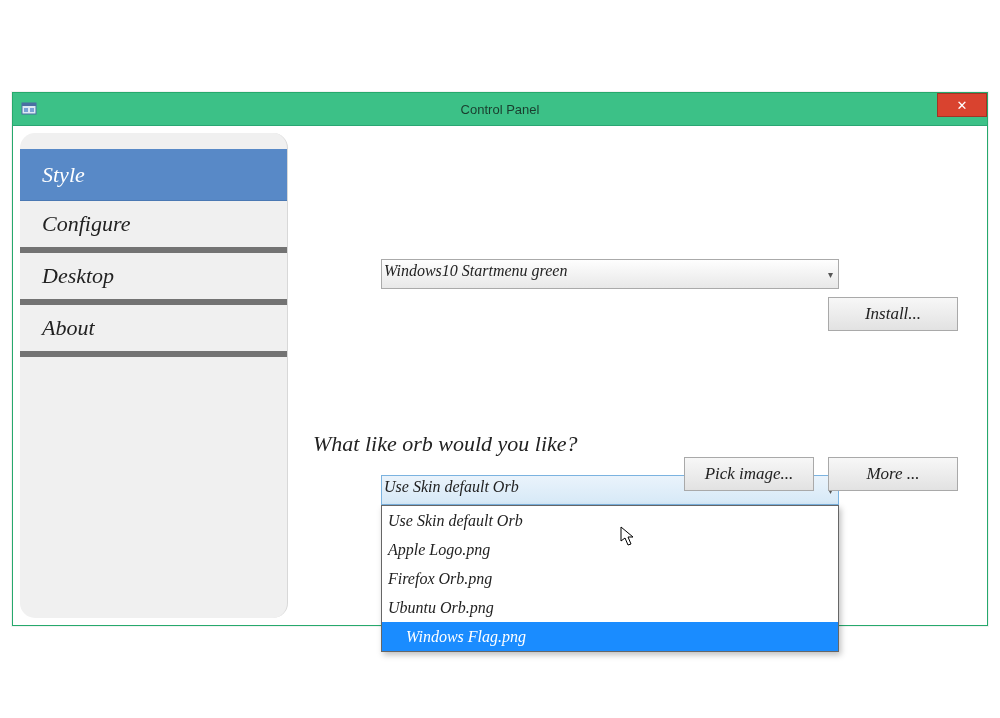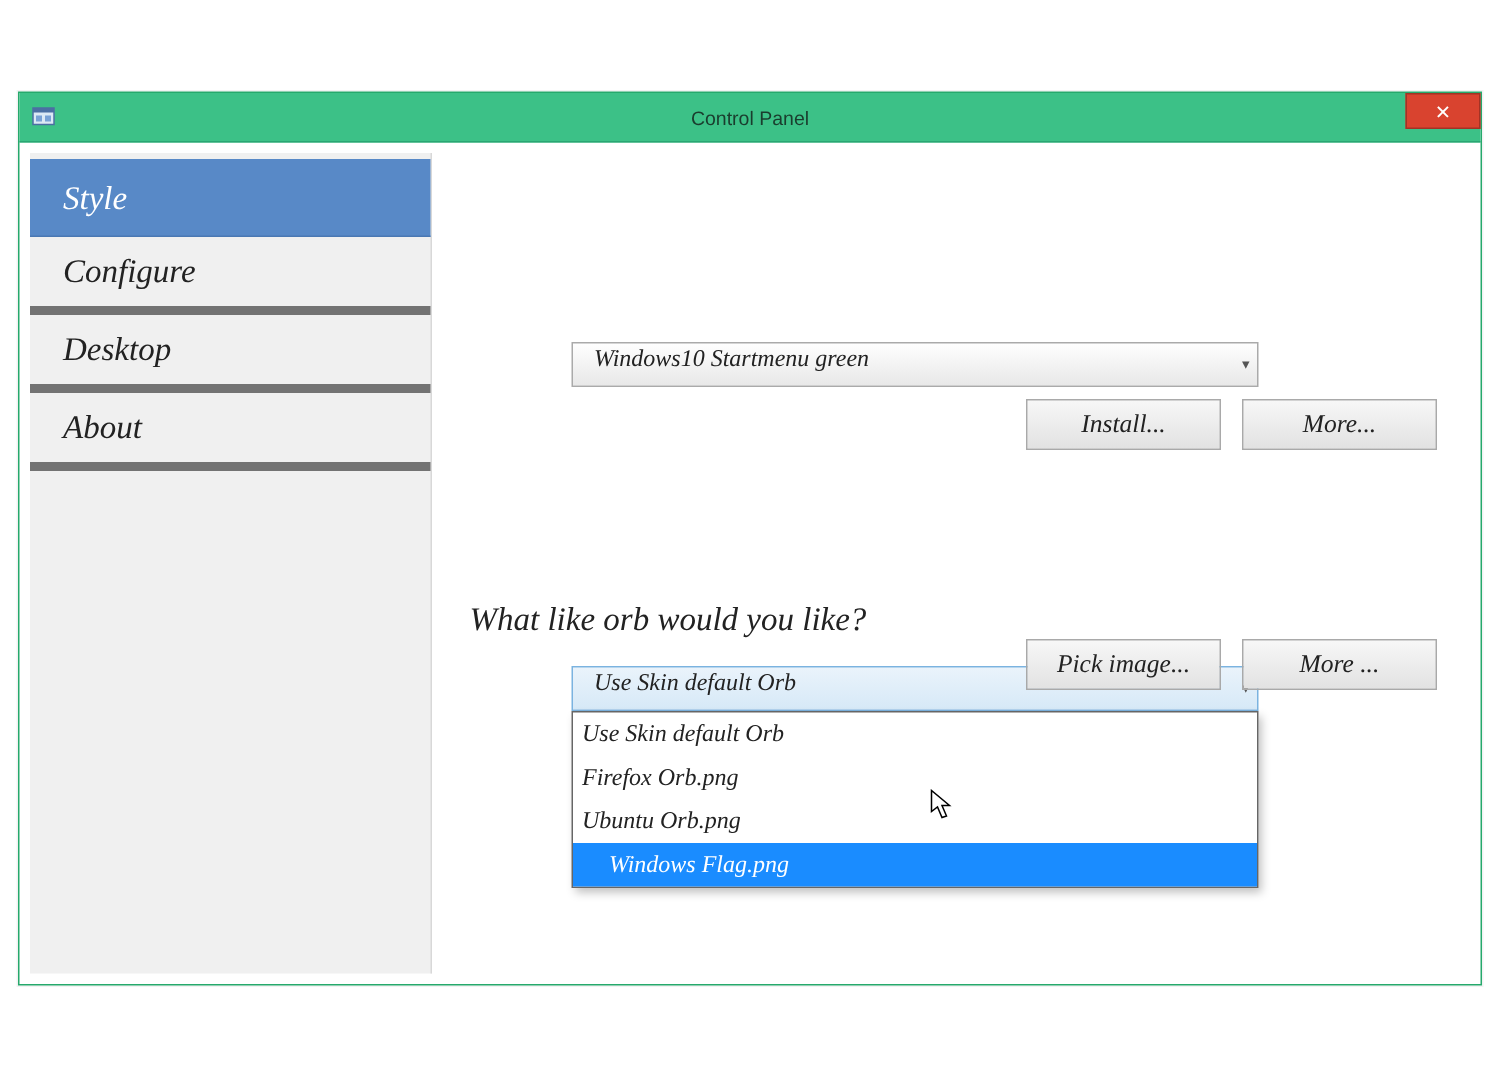--- a/index.html
+++ b/index.html
@@ -7,21 +7,21 @@
       font-family: "Segoe Script", "Comic Sans MS", cursive;
       background: #fff;
       display: flex;
       justify-content: center;
       align-items: center;
       height: 718px;
       width: 1000px;
     }
     .window {
       width: 976px;
-      height: 596px;
+      height: 534px;
       border: 1px solid #26a96c;
       background: #fff;
       position: relative;
       box-shadow: 0 0 0 1px rgba(0,0,0,0.05);
     }
     .titlebar {
       height: 33px;
       background: #3cc187;
       display: flex;
       align-items: center;
@@ -63,21 +63,22 @@
     .client {
       position: absolute;
       left: 7px; right: 7px; top: 40px; bottom: 7px;
       background: #fff;
       display: flex;
     }
     .sidebar {
       width: 268px;
       background: #f0f0f0;
       border-right: 1px solid #d8d8d8;
-      padding-top: 4px;
+      padding-top: 16px;
+      border-radius: 15px;
     }
     .sidebar-item {
       height: 52px;
       padding-left: 22px;
       display: flex;
       align-items: center;
       font-size: 22px;
       font-style: italic;
       color: #222;
       cursor: pointer;
@@ -112,21 +113,21 @@
     }
     .combo {
       width: 458px;
       height: 30px;
       margin-left: 68px;
       border: 1px solid #aaa;
       background: linear-gradient(#fefefe, #e8e8e8);
       font-family: "Segoe Script", "Comic Sans MS", cursive;
       font-style: italic;
       font-size: 16px;
-      padding: 2px 14px;
+      padding: 2px 2px;
       color: #222;
       appearance: none;
       -webkit-appearance: none;
       position: relative;
       cursor: pointer;
     }
     .combo-wrap { position: relative; }
     .combo-arrow {
       position: absolute;
       right: 6px;
@@ -237,37 +238,39 @@
         <div class="row">
           <div class="combo-wrap">
             <div class="combo">
               <span>Windows10 Startmenu green</span>
             </div>
             <span class="combo-arrow">▾</span>
           </div>
         </div>
         <div class="btn-col">
           <button class="winbtn">Install...</button>
-          <button class="winbtn">More...</button>
         </div>
       </div>
 
       <div class="section sec2">
         <div class="section-title">What like orb would you like?</div>
         <div class="row">
           <div class="combo-wrap" style="position:relative;">
             <div class="combo open">
               <span>Use Skin default Orb</span>
             </div>
             <span class="combo-arrow">▾</span>
             <div class="dropdown-list">
               <div class="dropdown-item">
                 <span>Use Skin default Orb</span>
               </div>
               <div class="dropdown-item">
+                <span>Apple Logo.png</span>
+              </div>
+              <div class="dropdown-item">
                 <span>Firefox Orb.png</span>
               </div>
               <div class="dropdown-item">
                 <span>Ubuntu Orb.png</span>
               </div>
               <div class="dropdown-item highlight">
                 <span>Windows Flag.png</span>
               </div>
             </div>
           </div>

